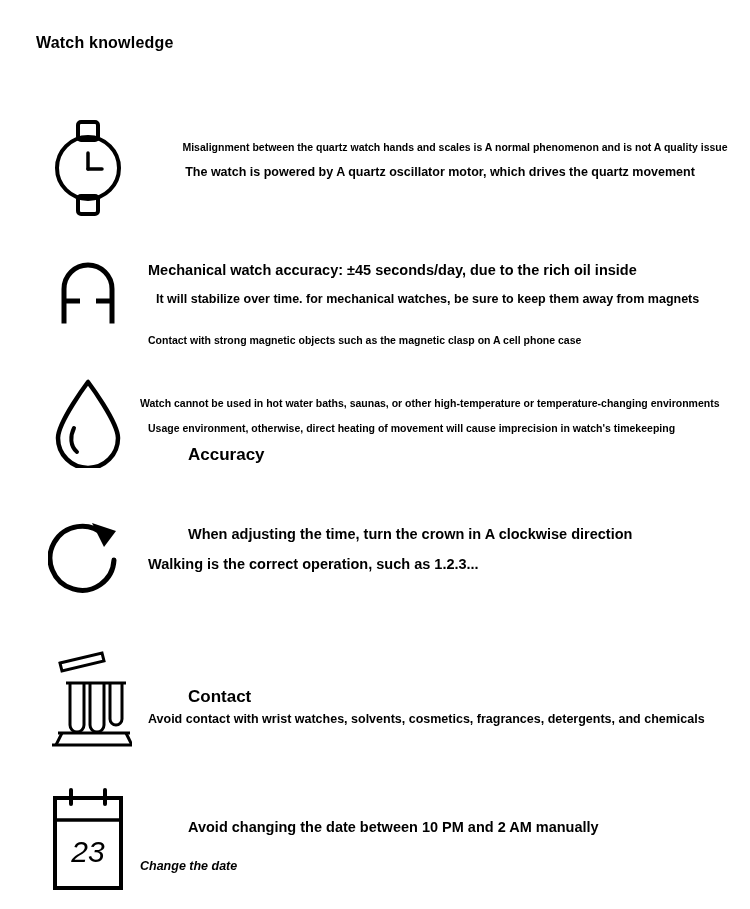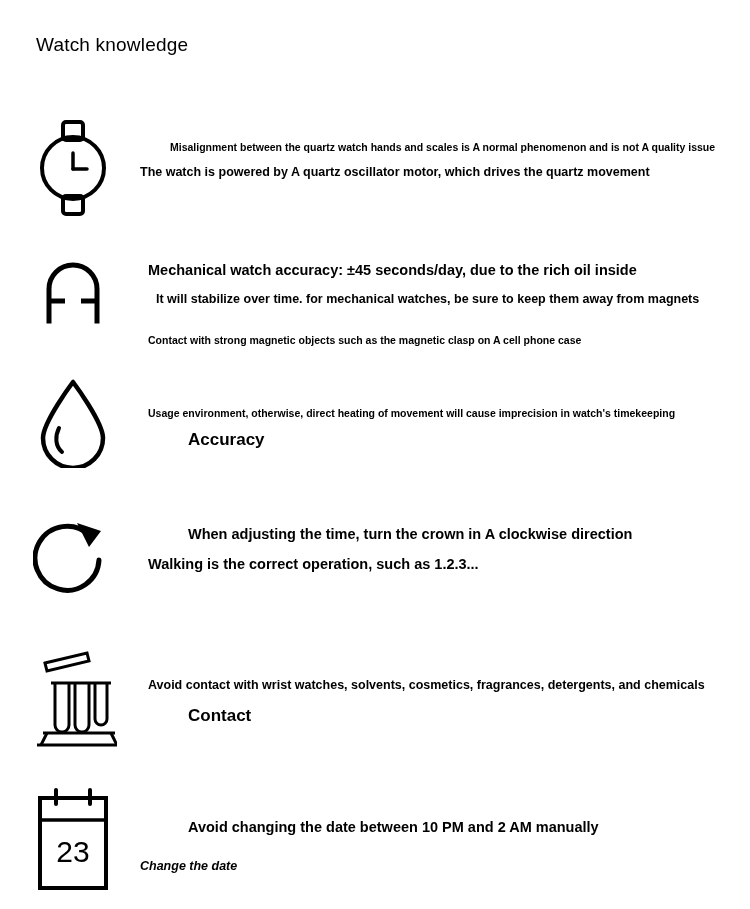--- a/index.html
+++ b/index.html
@@ -18,37 +18,38 @@
   .page {
     width: 750px;
     height: 909px;
     position: relative;
     box-sizing: border-box;
   }
   .page-title {
     position: absolute;
     left: 36px;
     top: 34px;
-    font-size: 19px;
-    font-weight: normal;
+    font-size: 16px;
+    font-weight: bold;
     letter-spacing: 0.2px;
     color: #000000;
   }
   .row {
     position: absolute;
     left: 0;
     width: 750px;
   }
   .icon-box {
     position: absolute;
-    left: 23px;
+    left: 38px;
     width: 100px;
     display: flex;
     align-items: center;
     justify-content: center;
+    font-style: italic;
   }
   .text-box {
     position: absolute;
     left: 140px;
     width: 600px;
   }
   .line {
     display: block;
     white-space: nowrap;
     color: #000000;
@@ -93,21 +94,21 @@
   <div class="row" style="top:118px;">
     <div class="icon-box" style="top:0px;height:100px;">
       <svg width="86" height="96" viewBox="0 0 86 96">
         <rect x="33" y="2" width="20" height="18" rx="3" fill="none" stroke="#000" stroke-width="4"></rect>
         <rect x="33" y="76" width="20" height="18" rx="3" fill="none" stroke="#000" stroke-width="4"></rect>
         <circle cx="43" cy="48" r="31" fill="none" stroke="#000" stroke-width="4"></circle>
         <line x1="43" y1="33" x2="43" y2="49" stroke="#000" stroke-width="3.5" stroke-linecap="round"></line>
         <line x1="43" y1="49" x2="57" y2="49" stroke="#000" stroke-width="3.5" stroke-linecap="round"></line>
       </svg>
     </div>
-    <div class="text-box" style="top:22px;">
+    <div class="text-box" style="top:22px;text-align:center;">
       <span class="line t-small indent-3">Misalignment between the quartz watch hands and scales is A normal phenomenon and is not A quality issue</span>
       <span class="line t-med indent-0" style="margin-top:8px;">The watch is powered by A quartz oscillator motor, which drives the quartz movement</span>
     </div>
   </div>
 
   <div class="row" style="top:248px;">
     <div class="icon-box" style="top:0px;height:90px;">
       <svg width="76" height="72" viewBox="0 0 76 72">
         <path d="M14 64 L14 32 A24 24 0 0 1 62 32 L62 64" fill="none" stroke="#000" stroke-width="5" stroke-linecap="square"></path>
         <line x1="14" y1="44" x2="30" y2="44" stroke="#000" stroke-width="5"></line>
@@ -122,20 +123,21 @@
   </div>
 
   <div class="row" style="top:372px;">
     <div class="icon-box" style="top:0px;height:100px;">
       <svg width="76" height="92" viewBox="0 0 76 92">
         <path d="M38 6 C38 6 8 46 8 62 A30 30 0 0 0 68 62 C68 46 38 6 38 6 Z" fill="none" stroke="#000" stroke-width="4.5" stroke-linejoin="round"></path>
         <path d="M24 52 C20 60 20 70 27 76" fill="none" stroke="#000" stroke-width="4" stroke-linecap="round"></path>
       </svg>
     </div>
     <div class="text-box" style="top:24px;">
+      <span class="line t-small indent-0">Watch cannot be used in hot water baths, saunas, or other high-temperature or temperature-changing environments</span>
       <span class="line t-small indent-1" style="margin-top:10px;">Usage environment, otherwise, direct heating of movement will cause imprecision in watch's timekeeping</span>
       <span class="line t-xl indent-1" style="margin-top:6px;">Accuracy</span>
     </div>
   </div>
 
   <div class="row" style="top:510px;">
     <div class="icon-box" style="top:0px;height:100px;">
       <svg width="80" height="86" viewBox="0 0 80 86">
         <path d="M56 18 A32 32 0 1 0 66 43" fill="none" stroke="#000" stroke-width="5" stroke-linecap="round"></path>
         <polygon points="44,6 68,14 56,30" fill="#000"></polygon>
@@ -157,22 +159,22 @@
           <path d="M66 42 L66 78 A6 6 0 0 0 78 78 L78 42"></path>
           <line x1="22" y1="42" x2="82" y2="42"></line>
           <line x1="14" y1="92" x2="86" y2="92"></line>
           <line x1="18" y1="92" x2="12" y2="104"></line>
           <line x1="82" y1="92" x2="88" y2="104"></line>
           <line x1="8" y1="104" x2="90" y2="104"></line>
         </g>
       </svg>
     </div>
     <div class="text-box" style="top:36px;">
+      <span class="line t-xl indent-1" style="margin-top:8px;">Contact</span>
       <span class="line t-med indent-1">Avoid contact with wrist watches, solvents, cosmetics, fragrances, detergents, and chemicals</span>
-      <span class="line t-xl indent-1" style="margin-top:8px;">Contact</span>
     </div>
   </div>
 
   <div class="row" style="top:785px;">
     <div class="icon-box" style="top:0px;height:110px;">
       <svg width="78" height="104" viewBox="0 0 78 104">
         <line x1="22" y1="2" x2="22" y2="16" stroke="#000" stroke-width="4" stroke-linecap="round"></line>
         <line x1="56" y1="2" x2="56" y2="16" stroke="#000" stroke-width="4" stroke-linecap="round"></line>
         <rect x="6" y="10" width="66" height="90" fill="none" stroke="#000" stroke-width="4"></rect>
         <line x1="6" y1="32" x2="72" y2="32" stroke="#000" stroke-width="3.5"></line>

